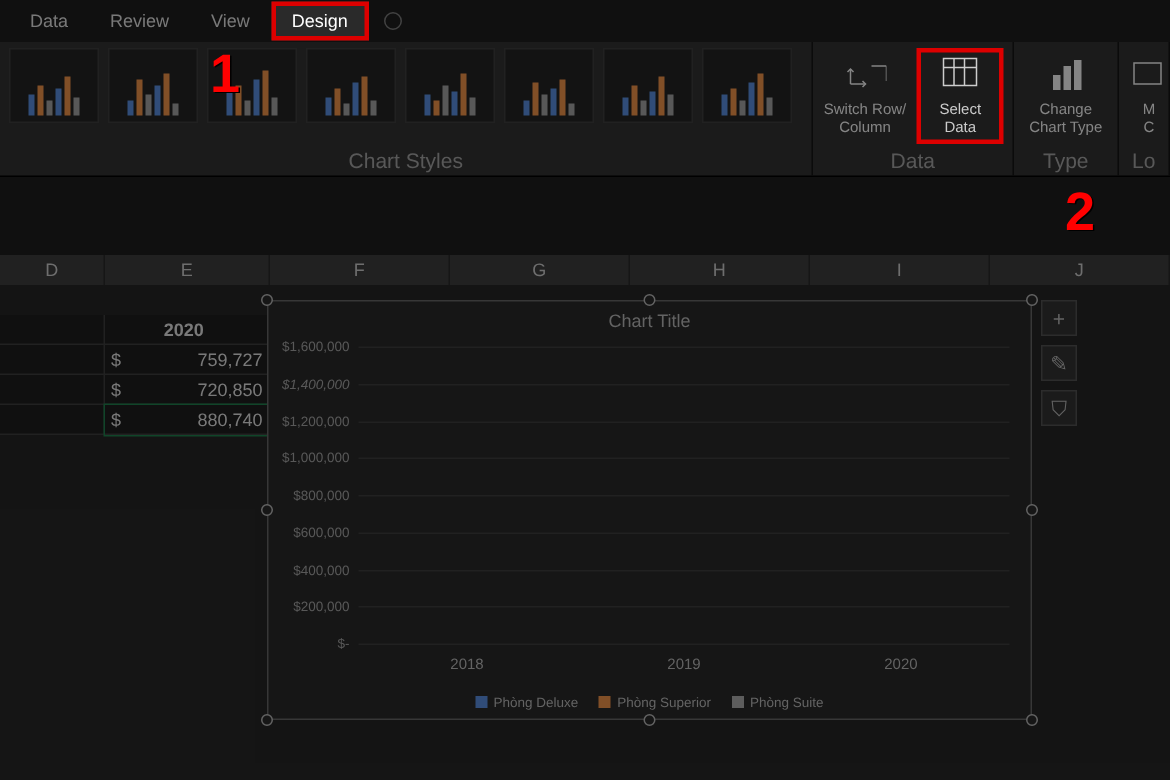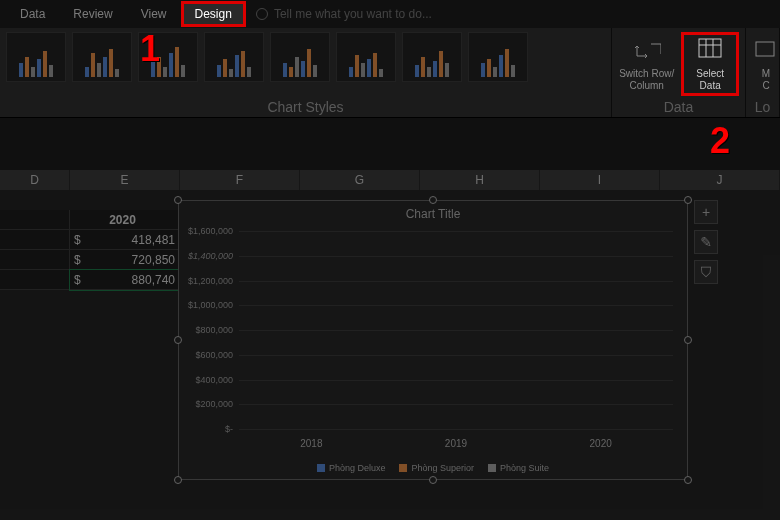--- a/index.html
+++ b/index.html
@@ -69,21 +69,20 @@
 </head>
 <body>
 
 <div class="tabs">
   <div class="tab">Data</div>
   <div class="tab">Review</div>
   <div class="tab">View</div>
   <div class="tab design">Design</div>
   <div class="tellme">
     <span class="bulb"></span>
-    <span>Tell me what you want to do...</span>
   </div>
 </div>
 
 <div class="ribbon">
   <div class="group" style="flex:1;min-width:0">
     <div class="group-body" id="styles-body">
         <div class="style-thumb">
           <div class="mini-bars">
             <span class="b1" style="height: 14px;"></span>
             <span class="b2" style="height: 20px;"></span>
@@ -179,20 +178,33 @@
         <svg>
             <rect x="3" y="3" width="22" height="18" stroke="#ccc"></rect>
             <line x1="3" y1="9" x2="25" y2="9" stroke="#ccc"></line>
             <line x1="10" y1="3" x2="10" y2="21" stroke="#ccc"></line>
             <line x1="17" y1="3" x2="17" y2="21" stroke="#ccc"></line>
           </svg>
         <div><span>Select</span><br><span>Data</span></div>
       </div>
     </div>
     <div class="group-label">Data</div>
+  </div>
+  <div class="group" style="width:70px">
+    <div class="group-body">
+      <div class="cmd">
+        <svg>
+            <rect x="5" y="14" width="5" height="10" fill="#ccc" stroke="none"></rect>
+            <rect x="12" y="8" width="5" height="16" fill="#ccc" stroke="none"></rect>
+            <rect x="19" y="4" width="5" height="20" fill="#ccc" stroke="none"></rect>
+          </svg>
+        <div><span>Change</span><br><span>Chart Type</span></div>
+      </div>
+    </div>
+    <div class="group-label">Type</div>
   </div>
   <div class="group" style="width:34px">
     <div class="group-body">
       <div class="cmd" style="width:30px">
         <svg>
             <rect x="4" y="6" width="18" height="14" stroke="#ccc"></rect>
           </svg>
         <div><span>M</span><br><span>C</span></div>
       </div>
     </div>
@@ -217,21 +229,21 @@
     <div style="height:20px"></div>
     <div class="row">
       <div class="cell cD"></div>
       <div class="cell cE hdr2020">2020</div>
     </div>
     <div id="data-rows">
         <div class="row">
           <div class="cell cD"></div>
           <div class="cell cE dollar-cell">
             <span>$</span>
-            <span>418,481</span>
+            <span>759,727</span>
           </div>
         </div>
         <div class="row">
           <div class="cell cD"></div>
           <div class="cell cE dollar-cell">
             <span>$</span>
             <span>720,850</span>
           </div>
         </div>
         <div class="row">

